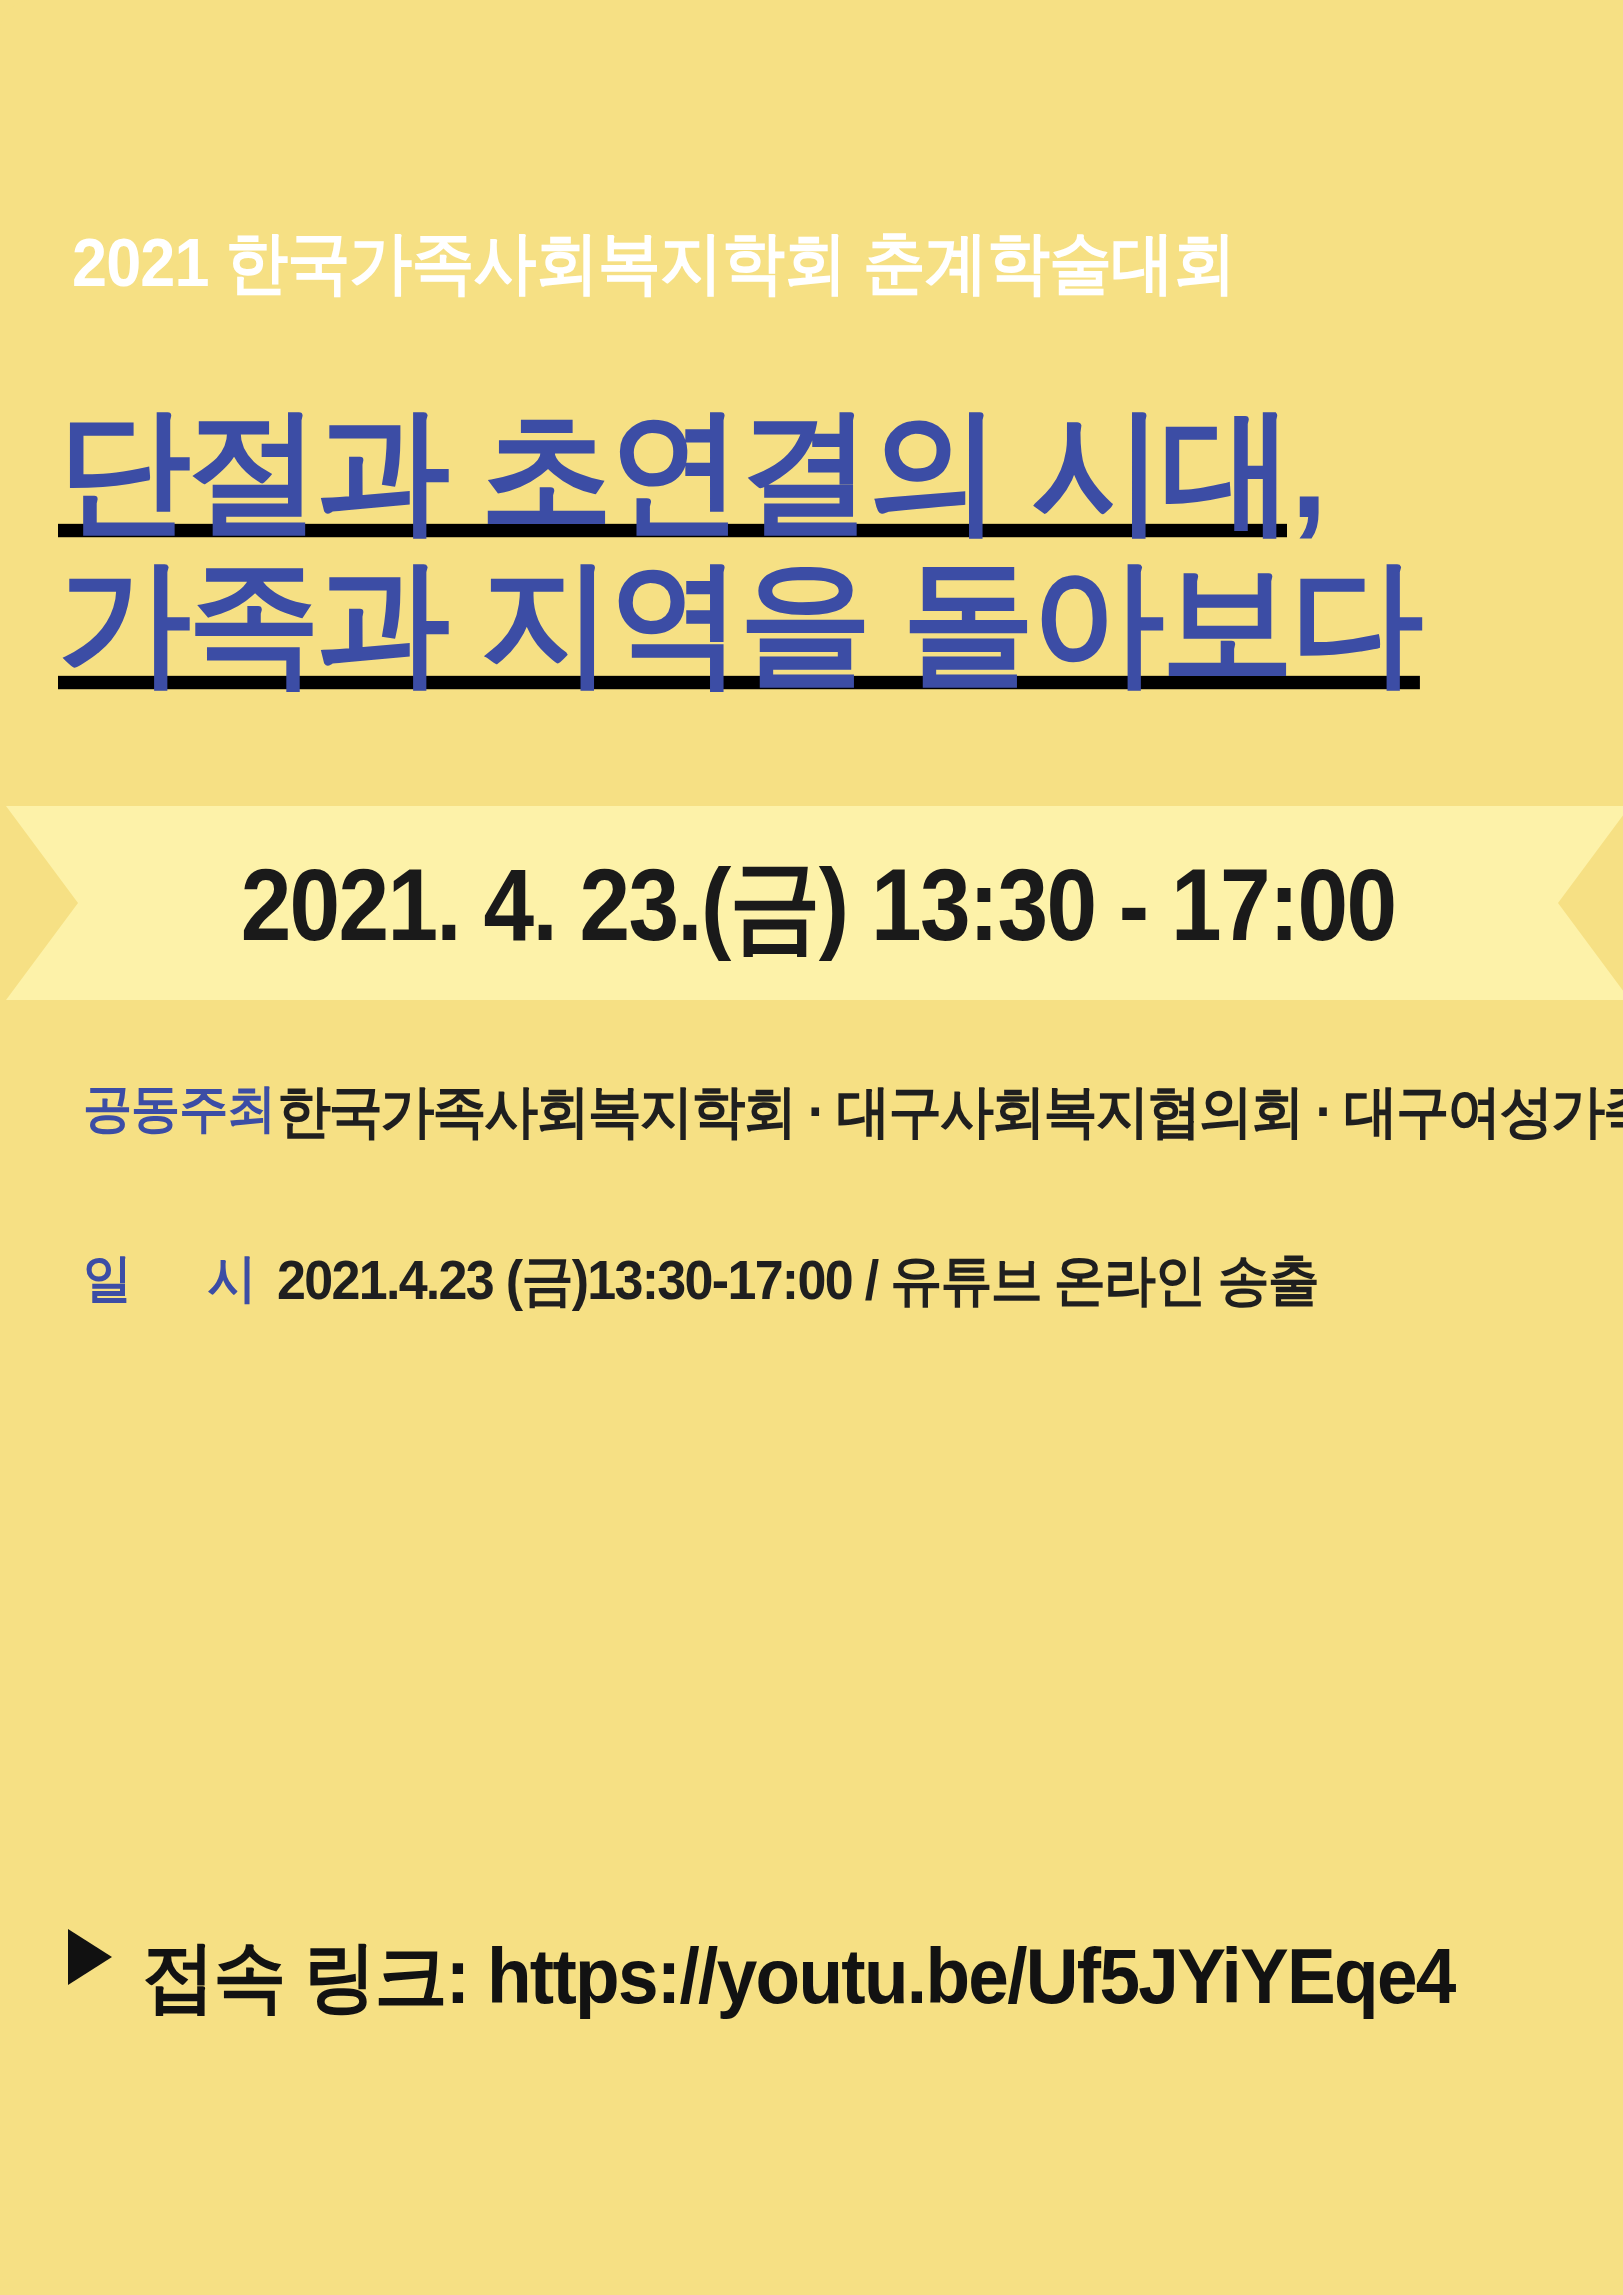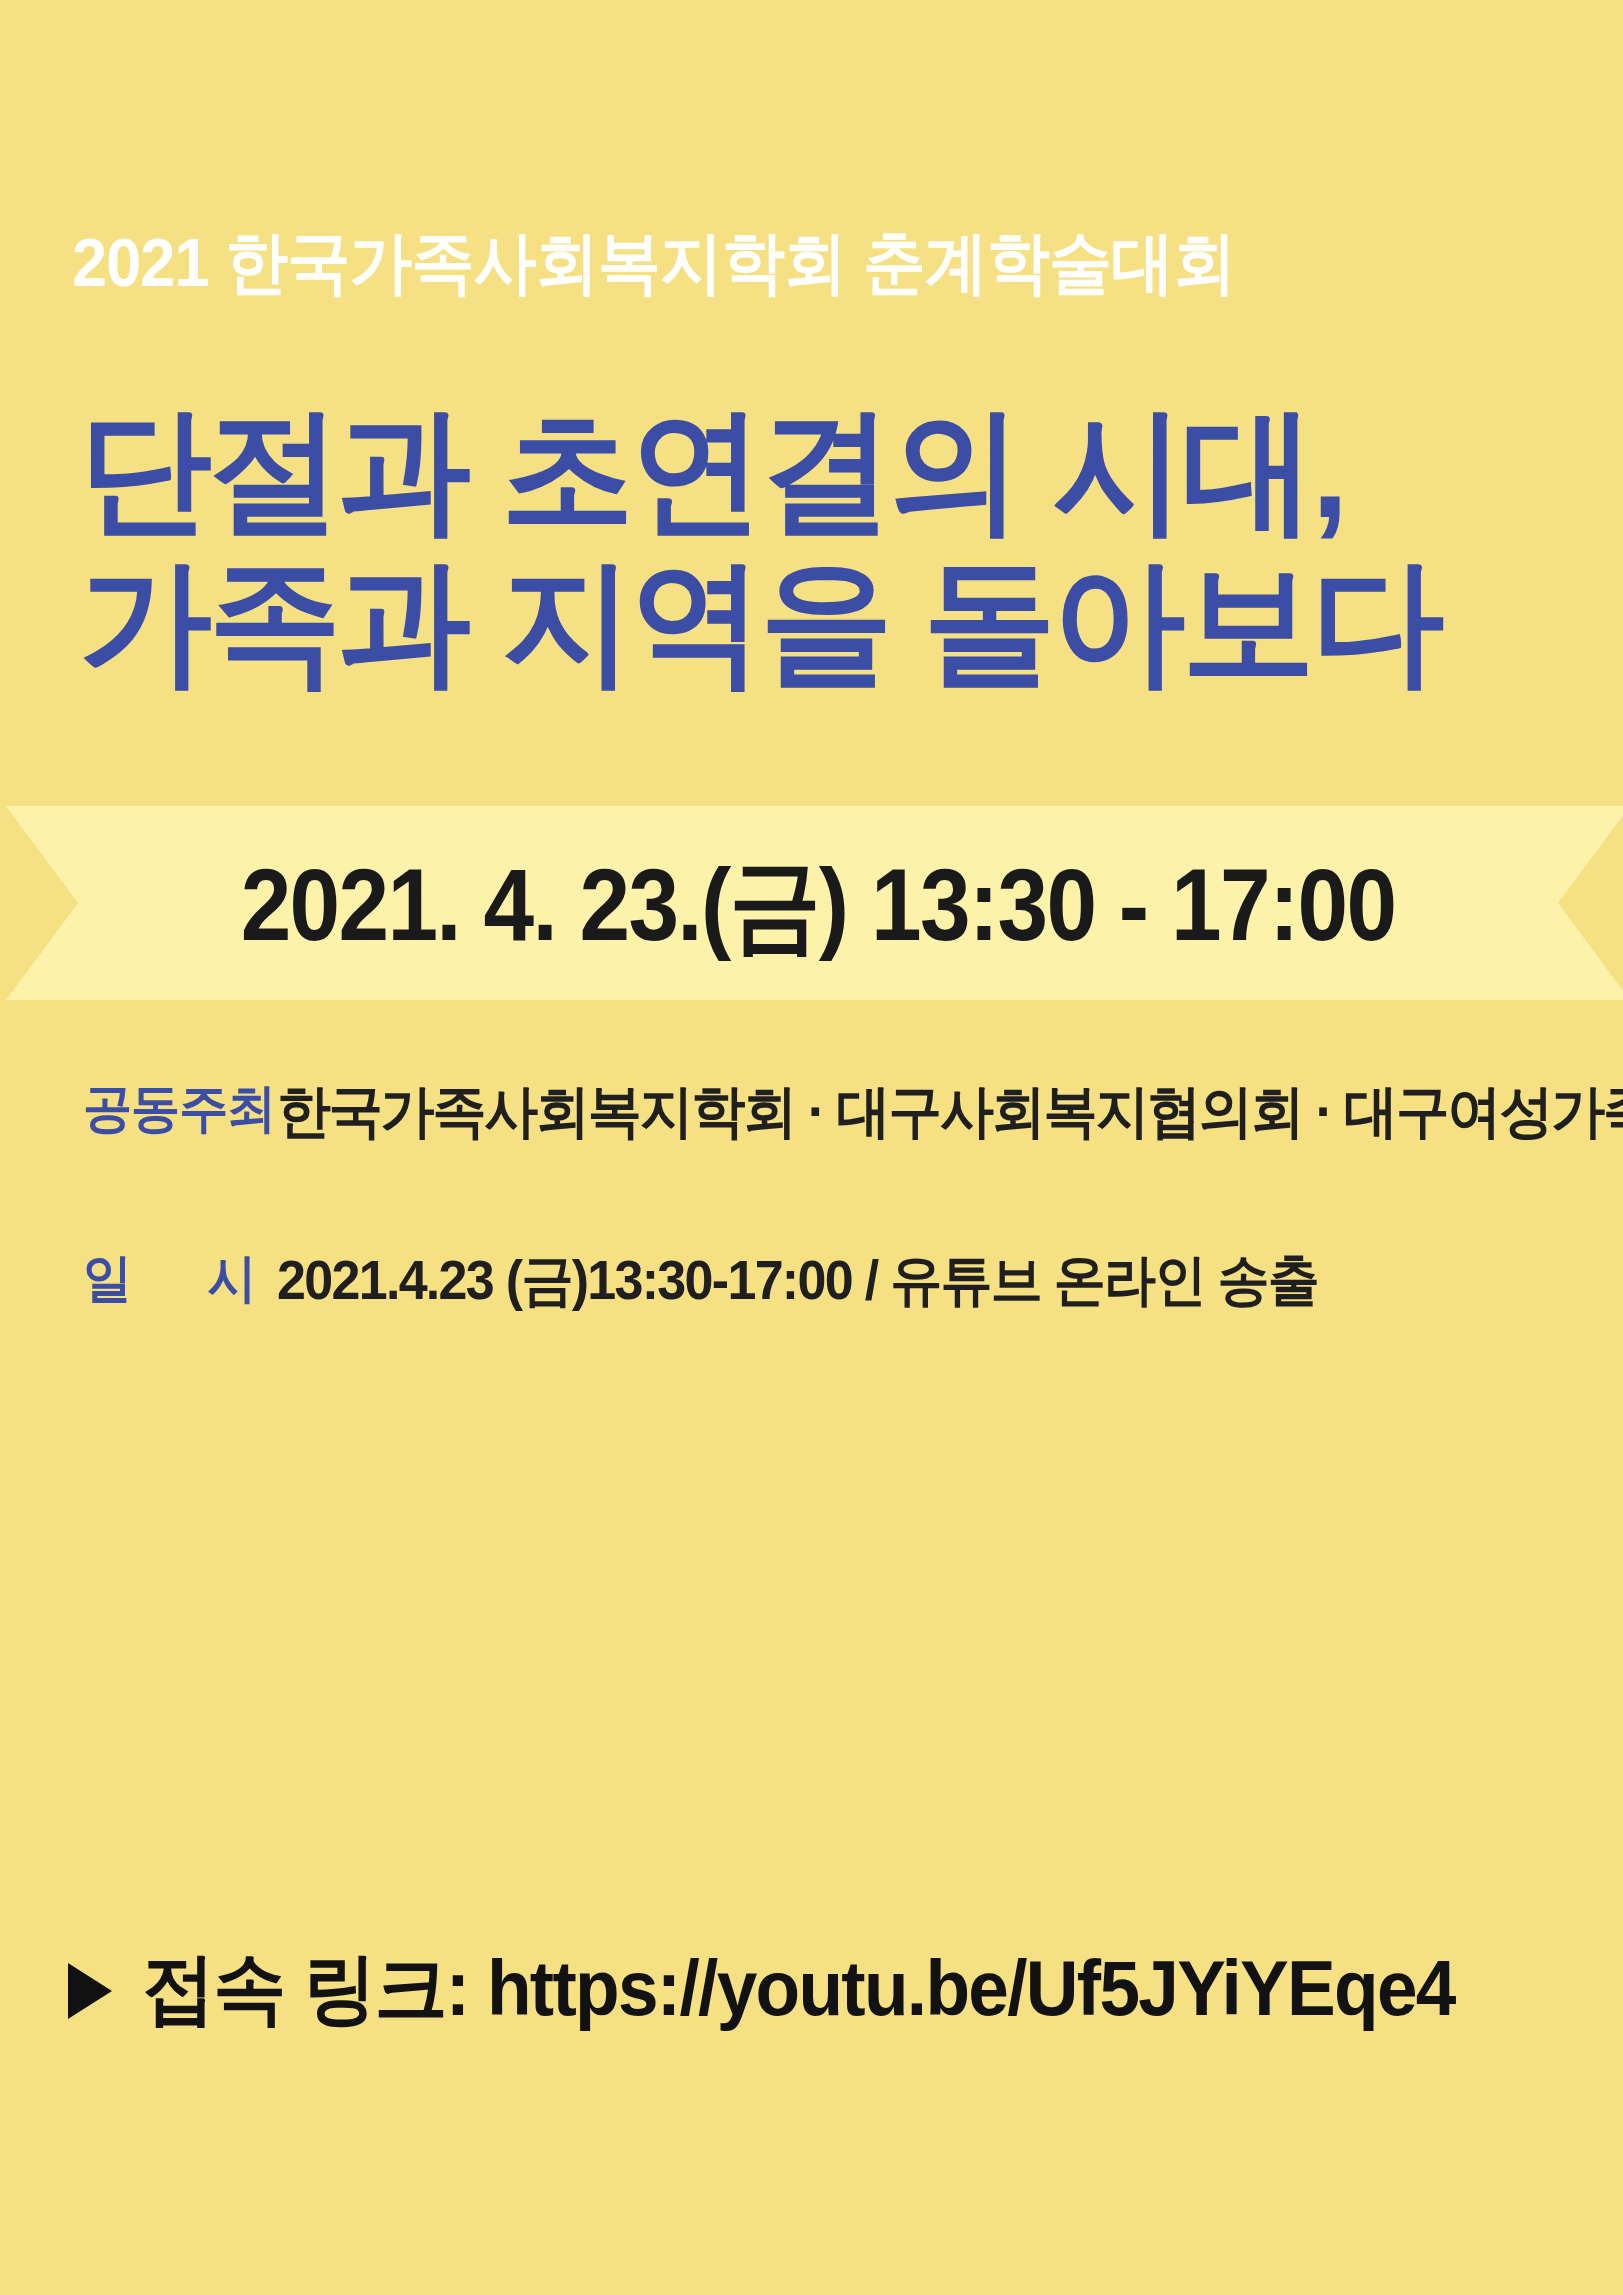--- a/index.html
+++ b/index.html
@@ -35,23 +35,24 @@
     color: #ffffff;
     letter-spacing: -0.9px;
     white-space: nowrap;
     transform: scaleY(1.08);
     transform-origin: left top;
   }
 
   
   .title-block {
     position: absolute;
-    left: 79px;
+    left: 58px;
     top: 392px;
     width: 1504px;
+    text-decoration: underline;
   }
   .title-line {
     font-size: 133px;
     line-height: 1.14;
     font-weight: 800;
     color: #3c4da5;
     letter-spacing: -3.5px;
     white-space: nowrap;
     transform: scaleY(1.03);
     transform-origin: left top;
@@ -118,22 +119,21 @@
     font-size: 54px;
     letter-spacing: -2.2px;
   }
 
   
   .linkline {
     position: absolute;
     left: 68px;
     top: 1929px;
     display: flex;
-    align-items: center;
-    margin-top: 12px;
+    align-items: flex-start;
   }
   .tri {
     width: 0;
     height: 0;
     border-top: 28px solid transparent;
     border-bottom: 28px solid transparent;
     border-left: 44px solid #111111;
     margin-right: 30px;
     flex: 0 0 auto;
   }

